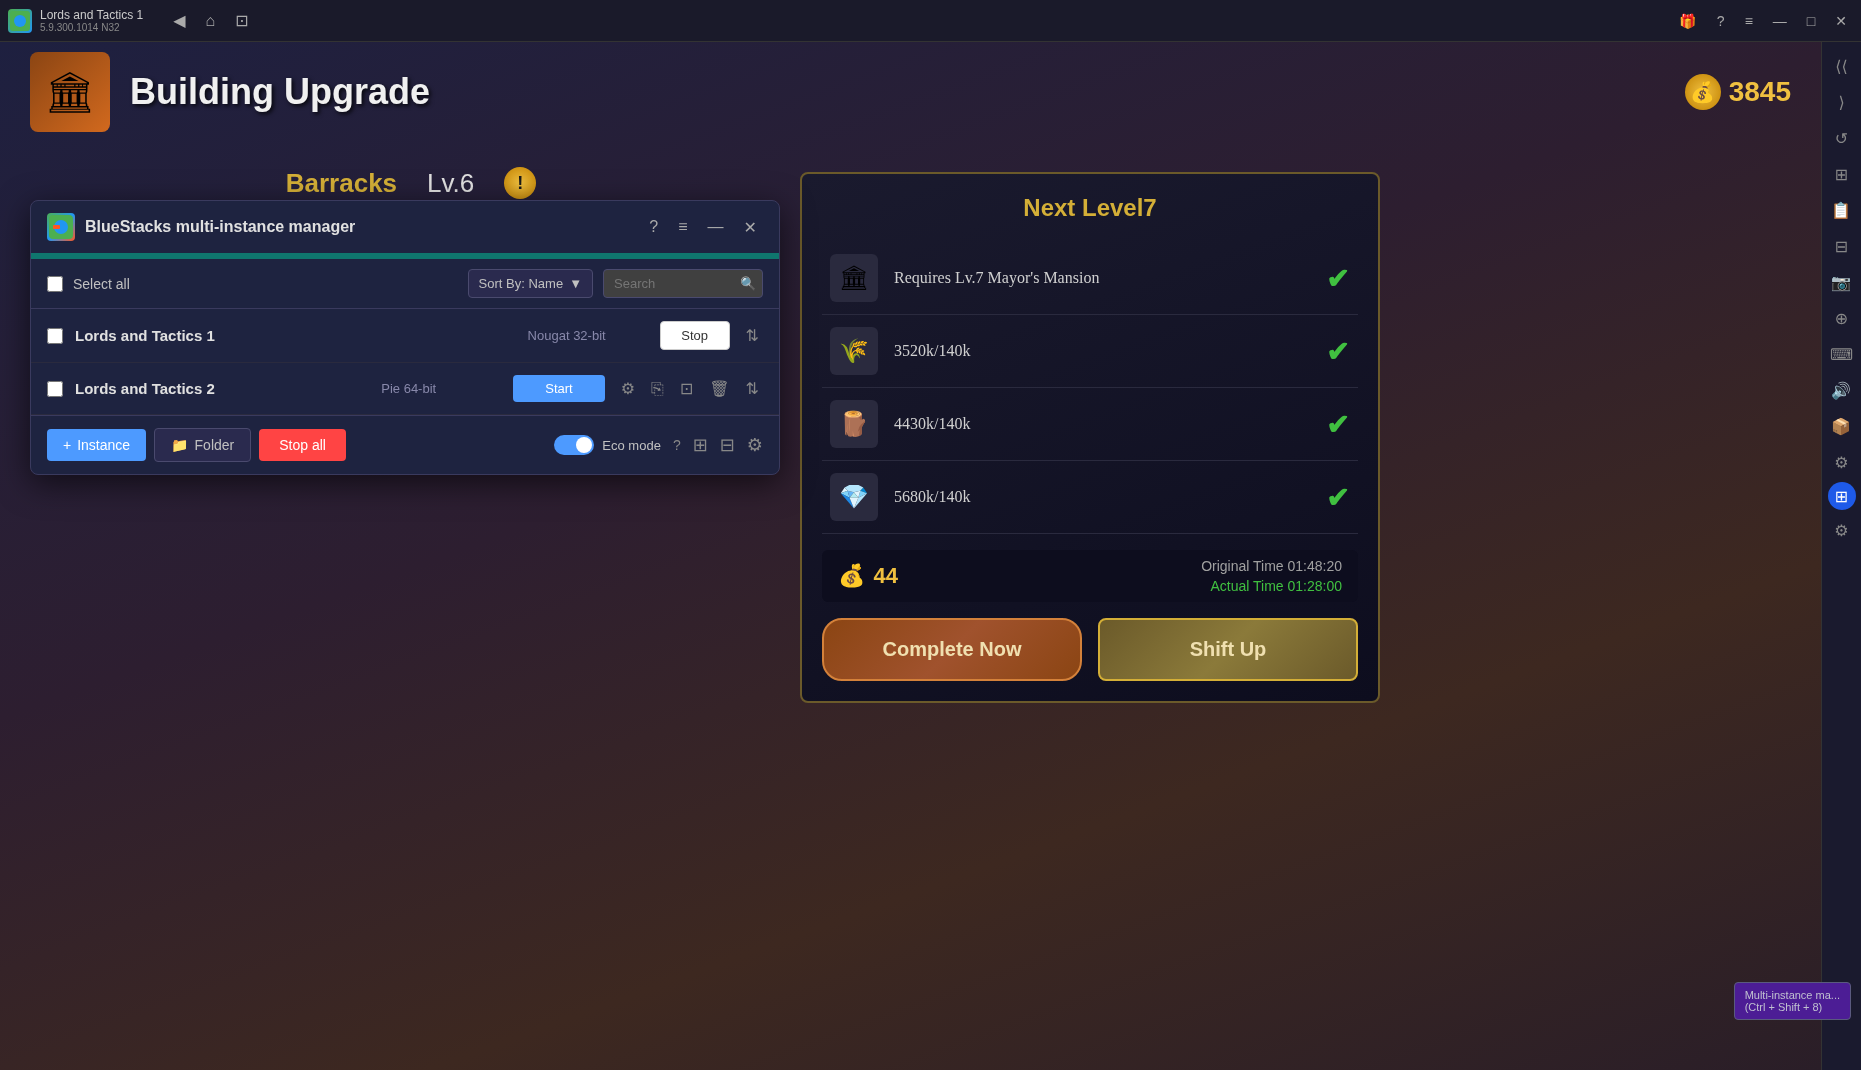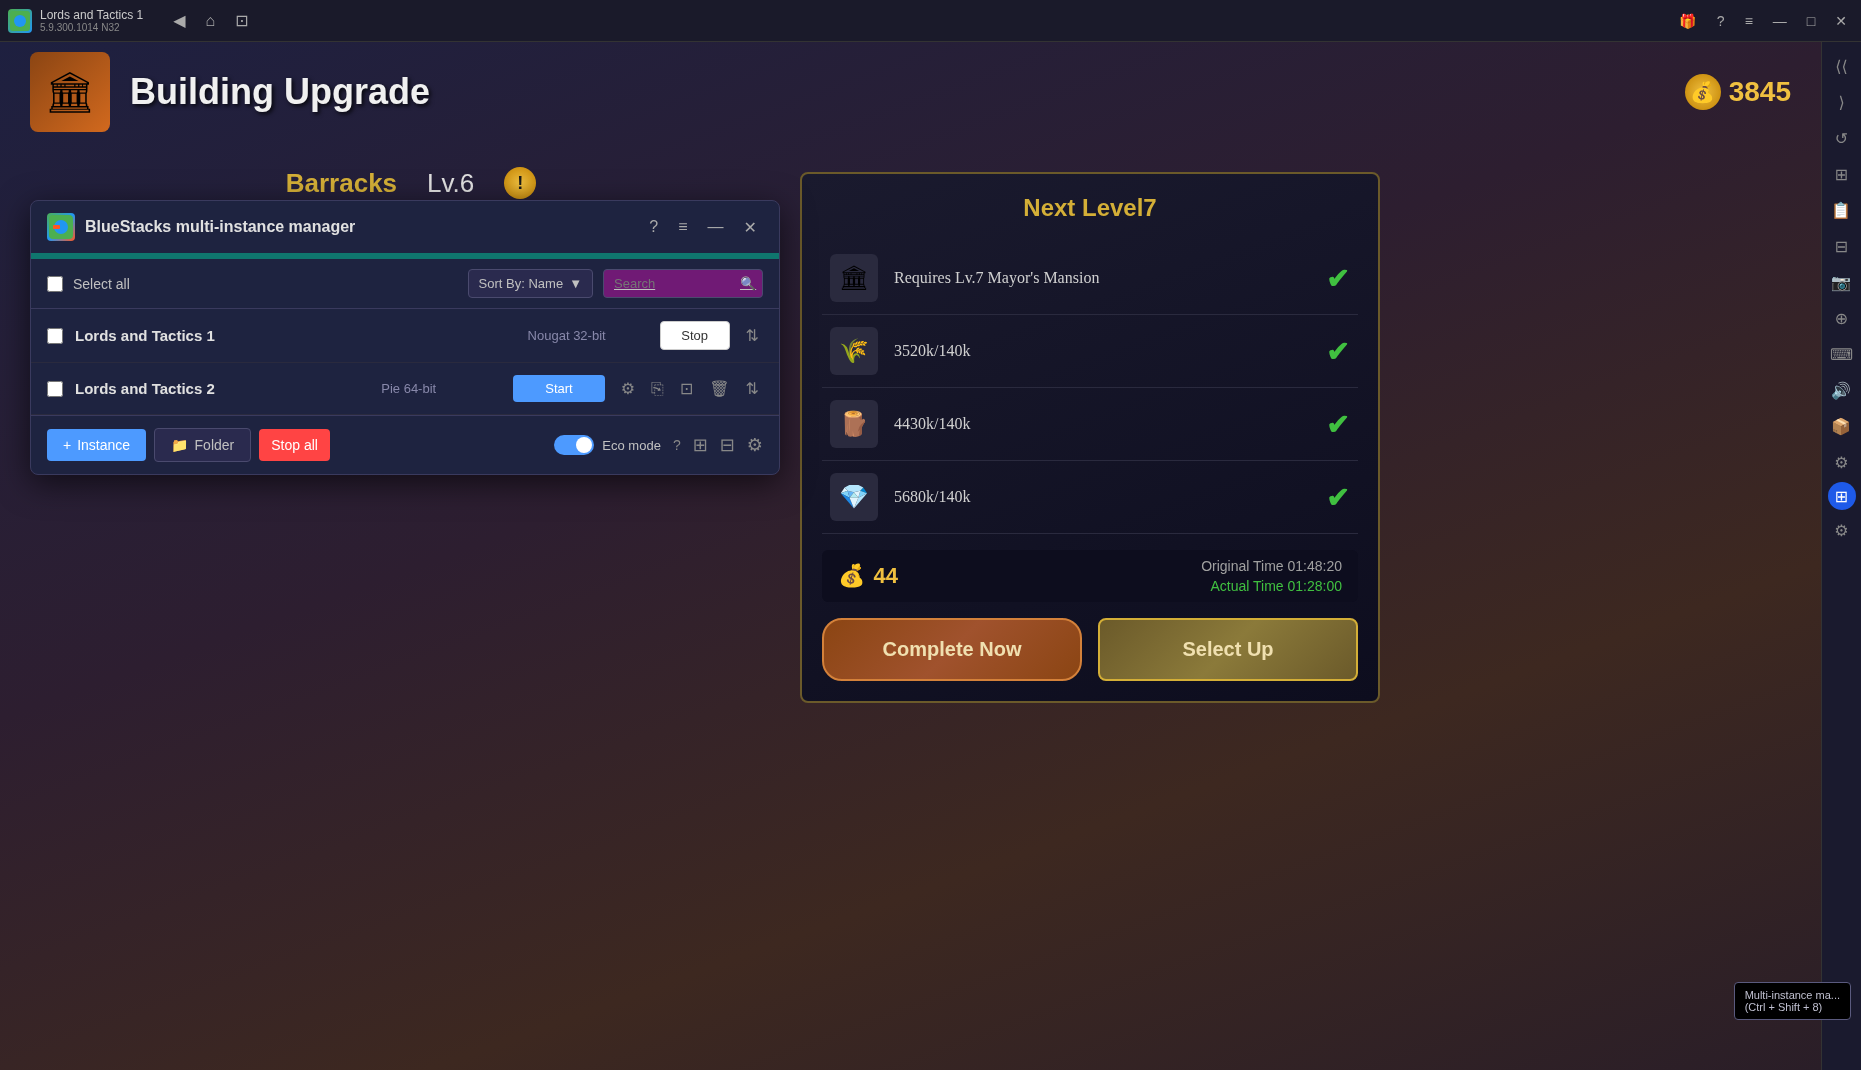--- a/index.html
+++ b/index.html
@@ -402,31 +402,30 @@
       color: #c0c0c0;
       padding: 6px 10px;
       font-size: 13px;
       cursor: pointer;
       display: flex;
       align-items: center;
       gap: 6px;
     }
 
     .search-box {
-      background: #701a75;
+      background: #404040;
       border: 1px solid #4a4a6e;
       border-radius: 4px;
       color: #c0c0c0;
       padding: 6px 10px;
       font-size: 13px;
       width: 160px;
       display: flex;
       align-items: center;
       gap: 6px;
-      text-decoration: underline;
     }
 
     .search-input {
       background: none;
       border: none;
       color: #c0c0c0;
       font-size: 13px;
       outline: none;
       width: 120px;
     }
@@ -535,21 +534,21 @@
       display: flex;
       align-items: center;
       gap: 6px;
     }
 
     .btn-stop-all {
       background: #ff4444;
       border: none;
       border-radius: 4px;
       color: white;
-      padding: 8px 12px;
+      padding: 8px 20px;
       font-size: 14px;
       cursor: pointer;
     }
 
     .eco-mode {
       margin-left: auto;
       display: flex;
       align-items: center;
       gap: 8px;
       font-size: 13px;
@@ -584,21 +583,21 @@
       color: #888;
       cursor: pointer;
       font-size: 18px;
     }
 
     
     .tooltip {
       position: absolute;
       bottom: 50px;
       right: 10px;
-      background: #000000;
+      background: #4c1d95;
       border: 1px solid #5a5a7e;
       border-radius: 4px;
       padding: 6px 10px;
       font-size: 11px;
       color: #c0c0d0;
       white-space: nowrap;
       z-index: 300;
     }
   </style>
 </head>
@@ -687,21 +686,21 @@
         </div>
         <div class="actual-time">
           <span>Actual Time</span>
           <span>01:28:00</span>
         </div>
       </div>
     </div>
 
     <div class="action-buttons">
       <button class="btn-complete-now">Complete Now</button>
-      <button class="btn-level-up">Select Up</button>
+      <button class="btn-level-up">Shift Up</button>
     </div>
   </div>
 
 </div>
 
 <div class="right-sidebar">
   <button class="sidebar-btn">⟨⟨</button>
   <button class="sidebar-btn">⟩</button>
   <button class="sidebar-btn">↺</button>
   <button class="sidebar-btn">⊞</button>

